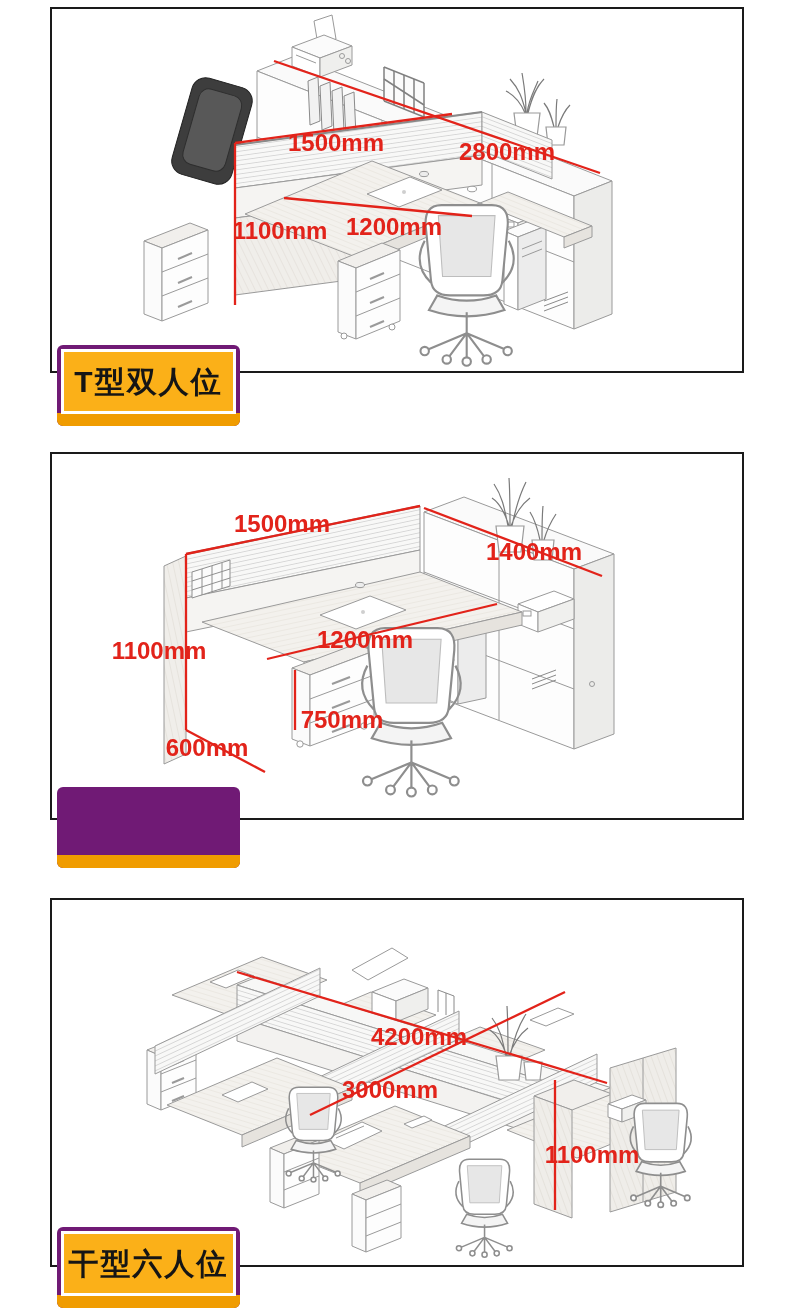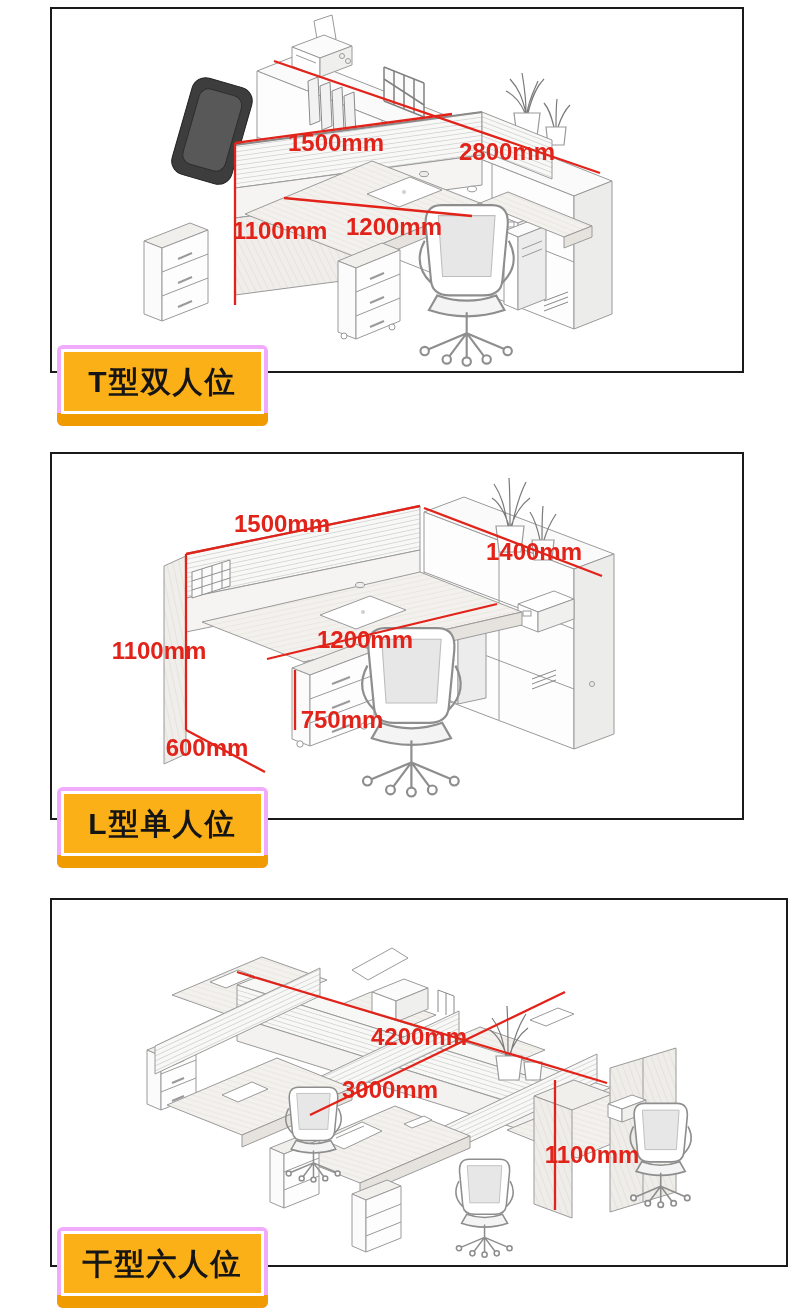--- a/index.html
+++ b/index.html
@@ -1,25 +1,25 @@
 <!DOCTYPE html>
 <html><head>
 <meta charset="utf-8">
 <style>
   html,body{margin:0;padding:0;background:#ffffff;}
   #canvas{position:relative;width:790px;height:1314px;background:#fff;overflow:hidden;
           font-family:"Liberation Sans",sans-serif;}
   .sec{position:absolute;left:50px;width:690px;border:2px solid #1a1a1a;background:#fff;box-sizing:content-box;}
   #sec1{top:7px;height:362px;}
   #sec2{top:452px;height:364px;}
-  #sec3{top:898px;height:365px;padding-left:44px;}
+  #sec3{top:898px;height:365px;}
   .sec svg{position:absolute;left:0;top:0;display:block;}
   .dim{position:absolute;transform:translate(-50%,-50%);font-weight:700;font-size:24px;
        color:#e2231a;white-space:nowrap;z-index:4;letter-spacing:0px;}
-  .badge{position:absolute;left:57px;width:211px;height:81px;background:#f0abfc;border-radius:6px;z-index:6;}
+  .badge{position:absolute;left:57px;width:183px;height:81px;background:#701a75;border-radius:6px;z-index:6;}
   .badge .shade{position:absolute;left:0;right:0;bottom:0;height:13px;background:#f09c00;
                 border-radius:0 0 6px 6px;}
   .badge .inner{position:absolute;left:4px;right:4px;top:4px;bottom:12px;border:3px solid #ffffff;
                 display:flex;align-items:center;justify-content:center;background:#fbb018;}
   .badge .inner span{font-size:30px;font-weight:600;color:#151515;letter-spacing:2px;line-height:1;}
   #badge1{top:345px;} #badge2{top:787px;} #badge3{top:1227px;}
 </style>
 </head>
 <body>
 
@@ -476,23 +476,20 @@
   </div>
 
   <div class="badge" id="badge1">
     <div class="shade"></div>
     <div class="inner">
       <span>T型双人位</span>
     </div>
   </div>
   <div class="badge" id="badge2">
     <div class="shade"></div>
-    <div class="inner">
-      <span>L型单人位</span>
-    </div>
   </div>
   <div class="badge" id="badge3">
     <div class="shade"></div>
     <div class="inner">
       <span>干型六人位</span>
     </div>
   </div>
 
 </div>
 

